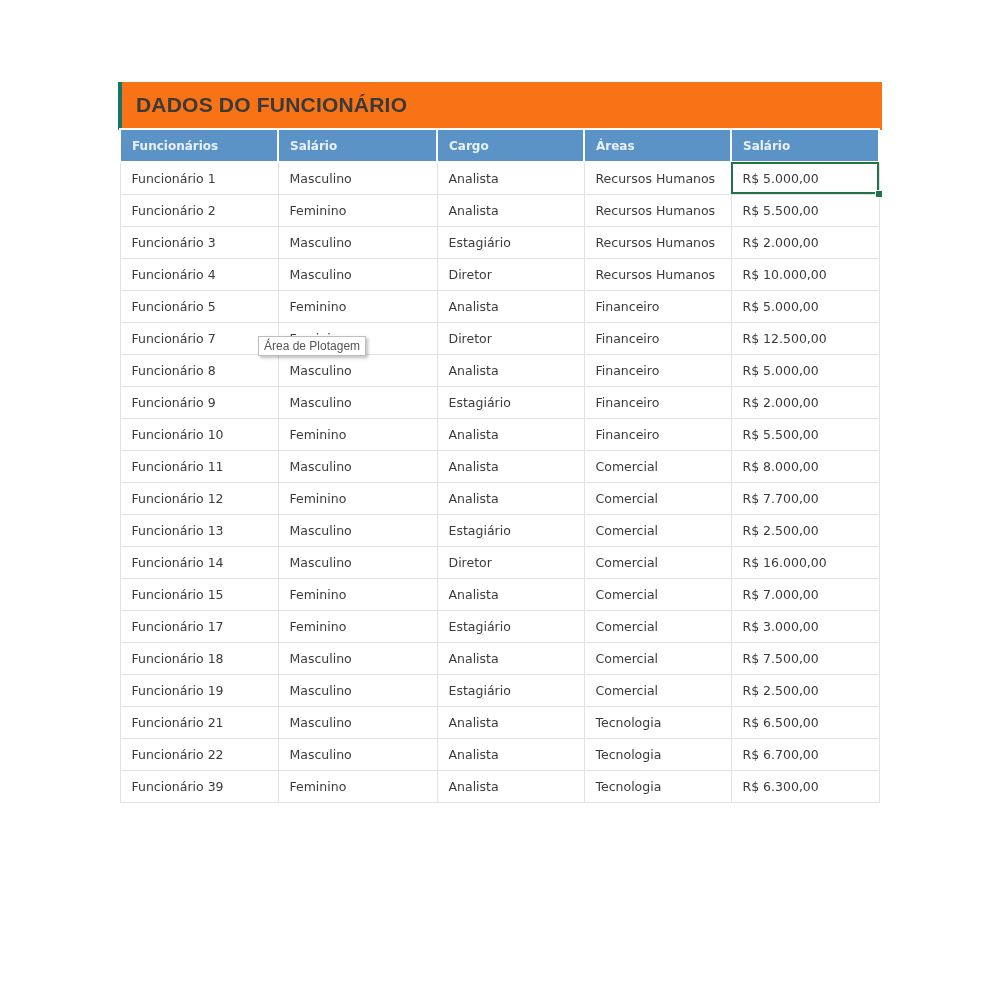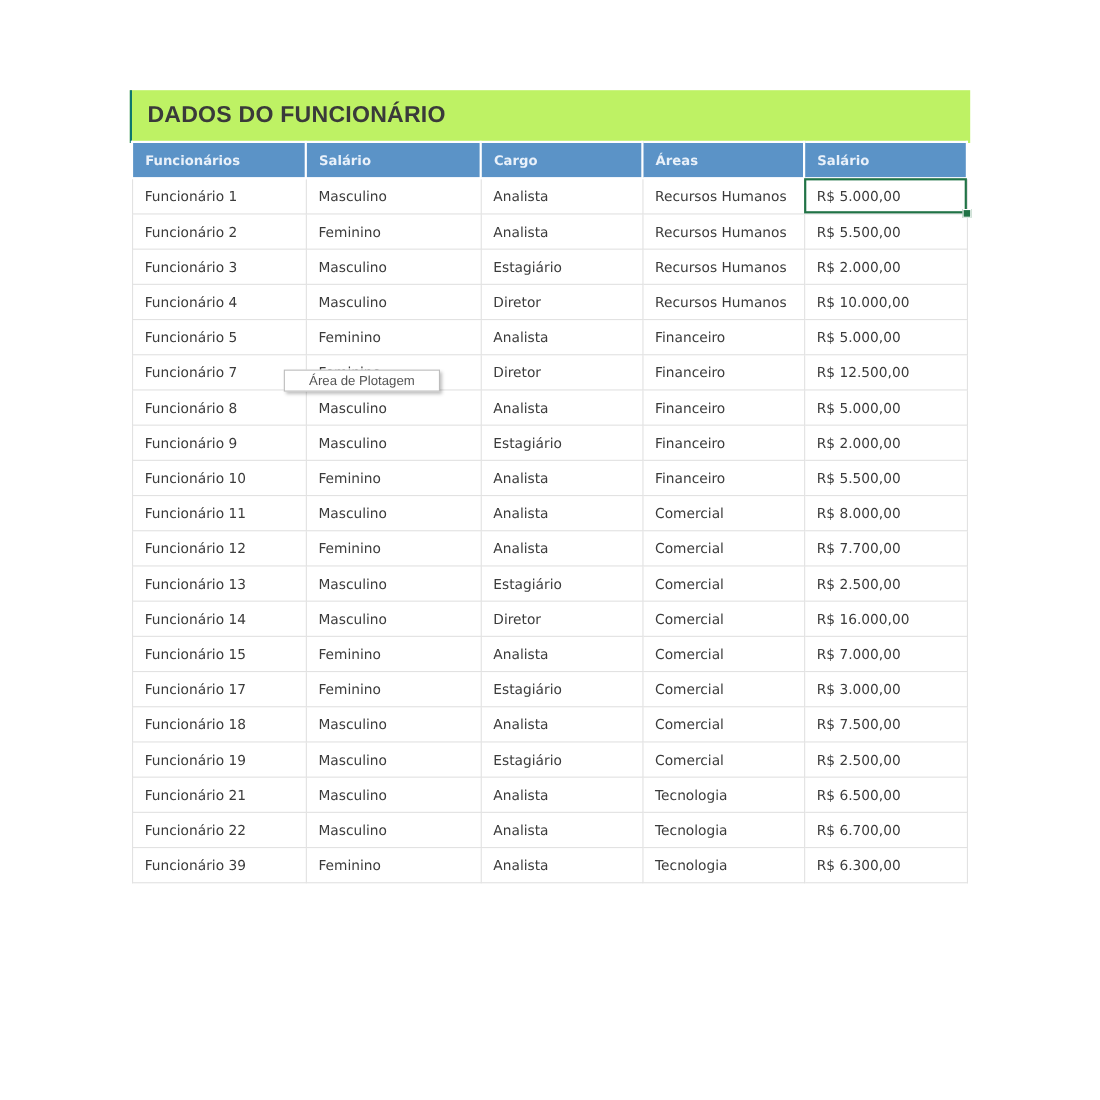--- a/index.html
+++ b/index.html
@@ -1,35 +1,35 @@
 <!DOCTYPE html>
 <html><head>
 <meta charset="utf-8">
 <style>
   html, body { margin:0; padding:0; background:#ffffff; }
   body { width:1000px; height:1000px; position:relative; overflow:hidden;
          font-family:"DejaVu Sans", "Liberation Sans", sans-serif; }
   .title-band { position:absolute; left:118px; top:82px; width:764px; height:48px;
-                background:#bef264; border-left:2px solid #0f766e; box-sizing:border-box;padding-left:16px; }
+                background:#f97316; border-left:4px solid #0f766e; box-sizing:border-box;padding-left:16px; }
   .title-text { position:absolute; left:14px; top:11px; font-size:21px; font-weight:bold;
                 color:#3a3a3a; letter-spacing:0.2px; font-family:"Liberation Sans", sans-serif; }
   .table-wrap { position:absolute; left:119px; top:128px; }
   table { border-collapse:collapse; table-layout:fixed; }
   th { background:#5b93c7; color:#e9f1fa; font-size:12px; font-weight:bold; text-align:left;
        height:33px; padding:0 0 0 11px; border:2px solid #ffffff; box-sizing:border-box; }
   td { height:32px; font-size:12.5px; color:#3b3b3b; padding:0 0 0 11px; border:1px solid #e2e2e2;
        box-sizing:border-box; white-space:nowrap; background:#fff; }
   col.c1 { width:158px; } col.c2 { width:159px; } col.c3 { width:147px; }
   col.c4 { width:147px; } col.c5 { width:148px; }
   td.selected { outline:2px solid #217346; outline-offset:-2px; position:relative; }
   .fill-handle { position:absolute; right:-4px; bottom:-4px; width:6px; height:6px; background:#217346;
                  border:1px solid #fff; }
   .tooltip { position:absolute; left:258px; top:336px; background:#ffffff; border:1px solid #bdbdbd;
              box-shadow:2px 2px 3px rgba(0,0,0,0.25); font-size:12px; color:#555;
-             padding:2px 22px; font-family:"Liberation Sans", sans-serif; }
+             padding:2px 5px; font-family:"Liberation Sans", sans-serif; }
 </style>
 </head>
 <body>
 
 <div class="title-band">
   <span class="title-text">DADOS DO FUNCIONÁRIO</span>
 </div>
 
 <div class="table-wrap">
   <table>

